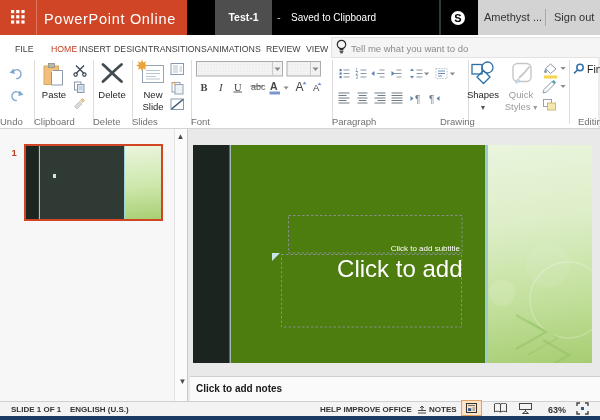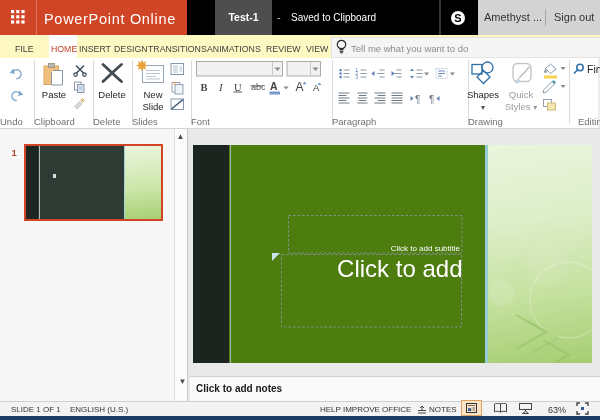--- a/index.html
+++ b/index.html
@@ -39,21 +39,21 @@
   <div class="abs" style="left:451px;top:10.5px;width:14px;height:14px;border-radius:50%;background:#fff;"></div>
   <div class="abs" style="left:451px;top:10.5px;width:14px;height:14px;color:#000;font-size:11px;font-weight:bold;
        text-align:center;line-height:14.5px;">S</div>
 
   <div class="abs" style="left:478px;top:0;width:122px;height:35px;background:#d3d3d3;"></div>
   <div class="abs" style="left:484px;top:0;color:#333;font-size:11px;line-height:35px;">Amethyst ...</div>
   <div class="abs" style="left:545px;top:9px;width:1px;height:17px;background:#a9a9a9;"></div>
   <div class="abs" style="left:554px;top:0;color:#333;font-size:11px;line-height:35px;">Sign out</div>
 </div>
 
-<div class="abs" style="left:0;top:35px;width:600px;height:23px;background:#fef9c3;">
+<div class="abs" style="left:0;top:35px;width:600px;height:23px;background:#ffffff;">
   <div class="abs" id="tellmebg" style="left:331px;top:2px;width:269px;height:21px;background:#f5f5f5;border:1px solid #e2e2e2;border-right:none;box-sizing:border-box;"></div>
   <div class="abs menu" style="left:15px;top:0;color:#3f3f3f;">FILE</div>
   <div class="abs" style="left:48.5px;top:0;width:28px;height:23px;background:#fff;"></div>
   <div class="abs menu" style="left:50.5px;top:0;color:#c33f21;">HOME</div>
   <div class="abs menu" style="left:79px;top:0;color:#3f3f3f;">INSERT</div>
   <div class="abs menu" style="left:114px;top:0;color:#3f3f3f;">DESIGN</div>
   <div class="abs menu" style="left:148px;top:0;color:#3f3f3f;">TRANSITIONS</div>
   <div class="abs menu" style="left:207px;top:0;color:#3f3f3f;">ANIMATIONS</div>
   <div class="abs menu" style="left:266px;top:0;color:#3f3f3f;">REVIEW</div>
   <div class="abs menu" style="left:306px;top:0;color:#3f3f3f;">VIEW</div>
@@ -78,21 +78,21 @@
   <div class="abs" style="left:331.5px;top:2px;width:1px;height:64px;background:#dcdcdc;"></div>
   <div class="abs" style="left:467.5px;top:2px;width:1px;height:64px;background:#dcdcdc;"></div>
   <div class="abs" style="left:568.5px;top:2px;width:1px;height:64px;background:#dcdcdc;"></div>
 
   <div class="abs glbl" style="left:0px;width:33px;">Undo</div>
   <div class="abs glbl" style="left:34px;width:59px;">Clipboard</div>
   <div class="abs glbl" style="left:93px;width:38px;">Delete</div>
   <div class="abs glbl" style="left:132px;width:58px;">Slides</div>
   <div class="abs glbl" style="left:191px;width:140px;">Font</div>
   <div class="abs glbl" style="left:332px;width:135px;">Paragraph</div>
-  <div class="abs glbl" style="left:468px;width:104px;">Drawing</div>
+  <div class="abs glbl" style="left:440px;width:104px;">Drawing</div>
   <div class="abs glbl" style="left:578px;width:60px;text-align:left;">Editing</div>
 
   <div class="abs btxt" style="left:33px;width:42px;top:31px;">Paste</div>
   <div class="abs btxt" style="left:91px;width:42px;top:31px;">Delete</div>
   <div class="abs btxt" style="left:132px;width:42px;top:31px;">New<br>Slide</div>
   <div class="abs btxt" style="left:462px;width:42px;top:31px;">Shapes<br><span style="font-size:8px;color:#555;">▾</span></div>
   <div class="abs btxt" style="left:498px;width:46px;top:31px;color:#9b9b9b;">Quick<br>Styles <span style="font-size:8px;">▾</span></div>
 
   <svg class="abs" style="left:0;top:0;" width="600" height="70" viewBox="0 0 600 70">
 
@@ -275,21 +275,21 @@
 
 <div class="abs" style="left:190px;top:376px;width:410px;height:25px;background:#fafafa;border-top:1px solid #d0d0d0;box-sizing:border-box;"></div>
 <div class="abs" style="left:196px;top:383px;color:#1a1a1a;font-size:10px;font-weight:bold;">Click to add notes</div>
 
 <div class="abs" style="left:0;top:401px;width:600px;height:15px;background:#f3f3f3;border-top:1px solid #cfcfcf;box-sizing:border-box;"></div>
 <div class="abs stx" style="left:11px;">SLIDE 1 OF 1</div>
 <div class="abs stx" style="left:70px;">ENGLISH (U.S.)</div>
 <div class="abs stx" style="left:320px;">HELP IMPROVE OFFICE</div>
 <div class="abs stx" style="left:429px;">NOTES</div>
 <div class="abs stx" style="left:548px;font-size:9px;">63%</div>
-<style>.stx{top:405px;font-size:8px;color:#333;letter-spacing:0;font-weight:normal;}</style>
+<style>.stx{top:405px;font-size:8px;color:#333;letter-spacing:0;font-weight:bold;}</style>
 
 <svg class="abs" style="left:416px;top:403.5px;" width="12" height="11" viewBox="0 0 12 11">
   <path d="M2 9 h8 M2 6.5 h8 M4 4 l2 -2 2 2 M6 2 v5" stroke="#444" stroke-width="1" fill="none"></path>
 </svg>
 <div class="abs" style="left:461px;top:400px;width:21px;height:16px;background:#fbe3c6;border:1px solid #e0a161;box-sizing:border-box;"></div>
 <svg class="abs" style="left:466px;top:403px;" width="11" height="10" viewBox="0 0 11 10">
   <rect x="0.5" y="0.5" width="10" height="9" fill="none" stroke="#333" stroke-width="1"></rect>
   <rect x="2" y="5.2" width="3.2" height="2.8" fill="#2e5a8f"></rect>
   <path d="M2 2.5 h7 M6.5 5 h2.5 M6.5 7 h2.5" stroke="#555" stroke-width="0.8"></path>
 </svg>

